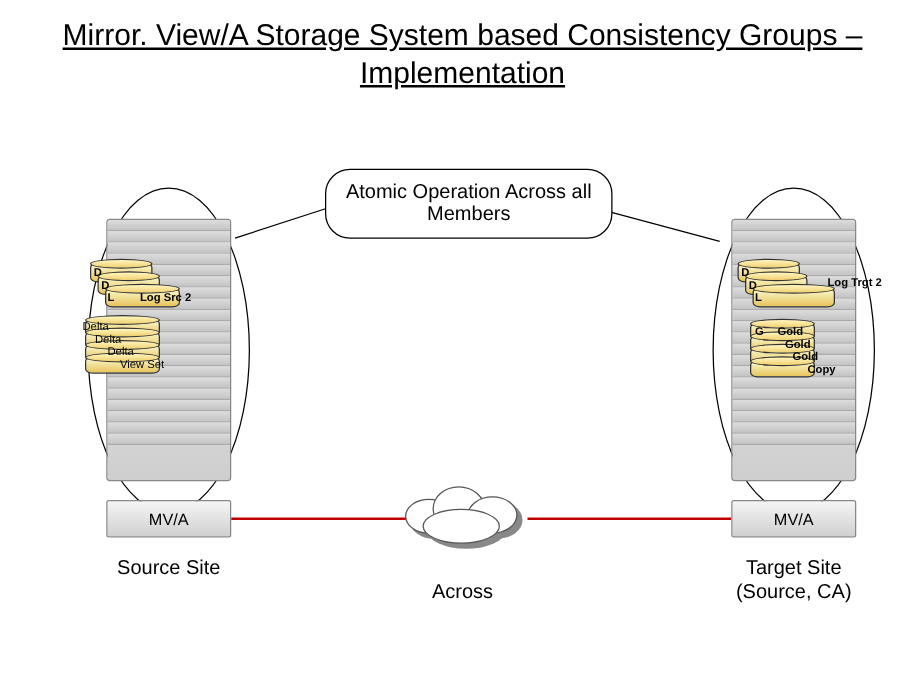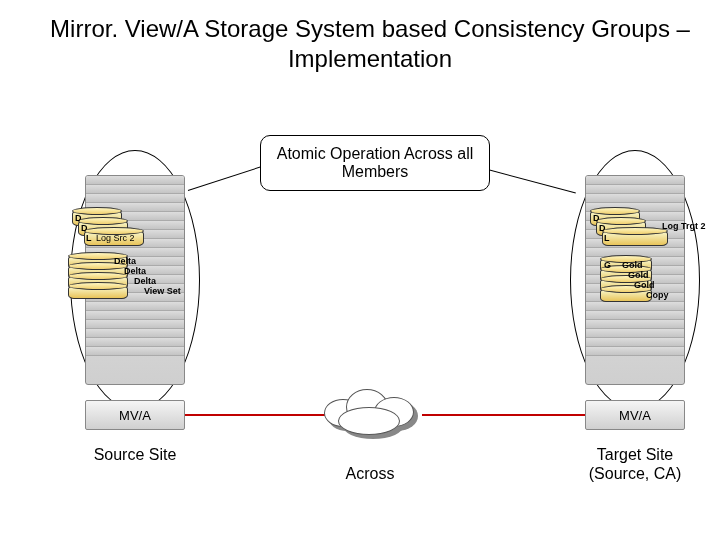--- a/index.html
+++ b/index.html
@@ -9,29 +9,30 @@
     height: 540px;
     font-family: Arial, sans-serif;
     background: #fff;
     position: relative;
   }
   .title {
     text-align: center;
     font-size: 24px;
     padding: 14px 20px 0 40px;
     line-height: 1.25;
+    text-decoration: underline;
   }
   .atomic-box {
     position: absolute;
     left: 260px;
     top: 135px;
     width: 230px;
     height: 56px;
     border: 1px solid #000;
-    border-radius: 10px;
+    border-radius: 20px;
     text-align: center;
     font-size: 16px;
     display: flex;
     align-items: center;
     justify-content: center;
     background: #fff;
     z-index: 5;
   }
   .ellipse {
     position: absolute;
@@ -216,31 +217,31 @@
 <div class="cyl-stack" style="left:72px; top:210px;">
   <div class="cyl" style="left:0; top:0; width:50px; height:16px;">
       <span class="snippet" style="left:2px;top:2px;">D</span>
     </div>
   <div class="cyl" style="left:6px; top:10px; width:50px; height:16px;">
       <span class="snippet" style="left:2px;top:2px;">D</span>
     </div>
   <div class="cyl" style="left:12px; top:20px; width:60px; height:16px;"></div>
 </div>
 <div class="snippet" style="left:86px; top:233px;">L</div>
-<div class="label-stack" style="left:96px; top:233px; font-weight:normal;">
+<div class="label-stack" style="left:112px; top:233px; font-weight:bold;">
   <span>Log Src 2</span>
 </div>
 
 <div class="cyl-stack" style="left:68px; top:255px;">
   <div class="cyl" style="left:0;  top:0;  width:60px; height:14px;"></div>
   <div class="cyl" style="left:8;  top:10px; width:60px; height:14px;"></div>
   <div class="cyl" style="left:16; top:20px; width:60px; height:14px;"></div>
   <div class="cyl" style="left:24; top:30px; width:60px; height:14px;"></div>
 </div>
-<div class="label-stack" style="left:66px; top:256px; font-weight:bold;margin-left:48px;">
+<div class="label-stack" style="left:66px; top:256px; font-weight:normal;">
   <span>Delta</span>
   <span style="margin-left:10px;">Delta</span>
   <span style="margin-left:20px;">Delta</span>
   <span style="margin-left:30px;">View Set</span>
 </div>
 
 <div class="ellipse right"></div>
 <div class="storage right">
   <div class="slot"></div>
     <div class="slot"></div>

